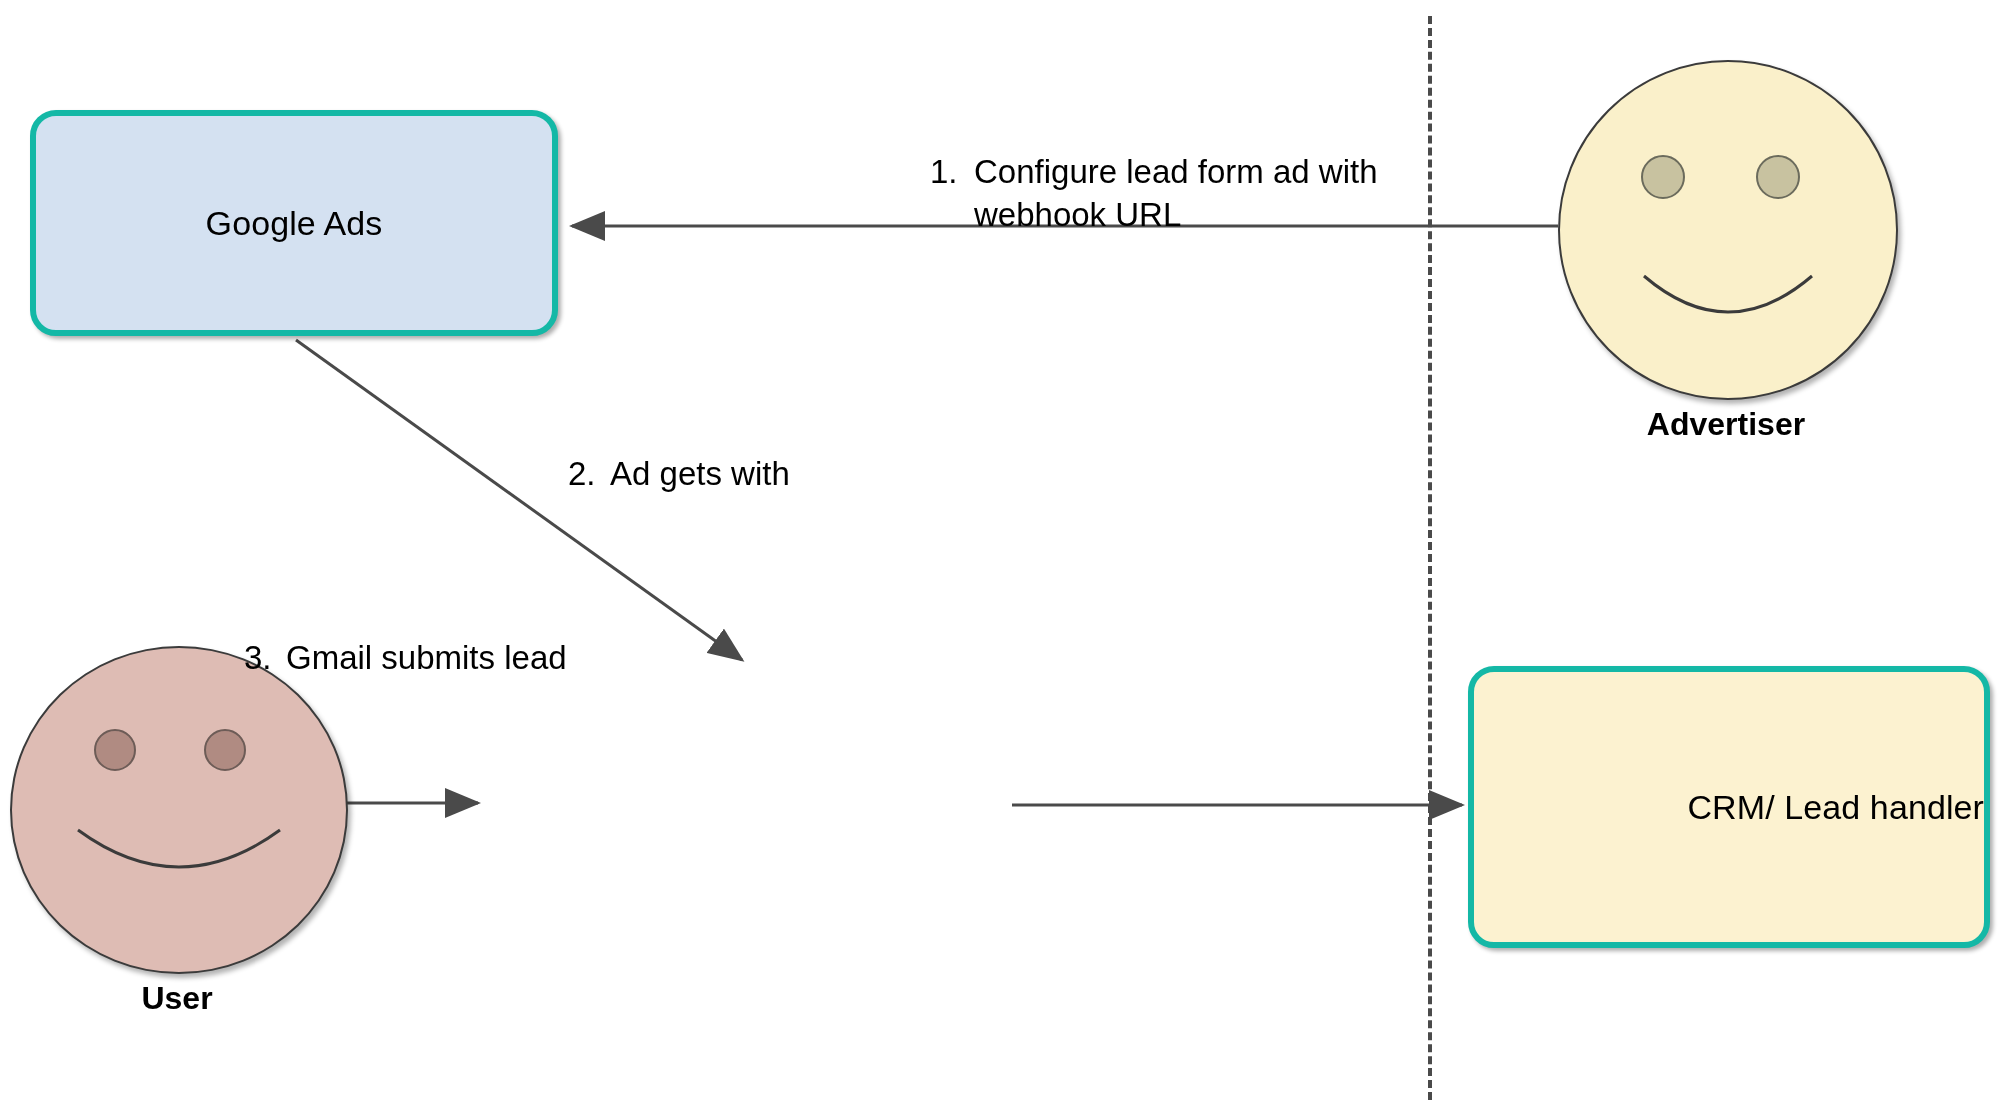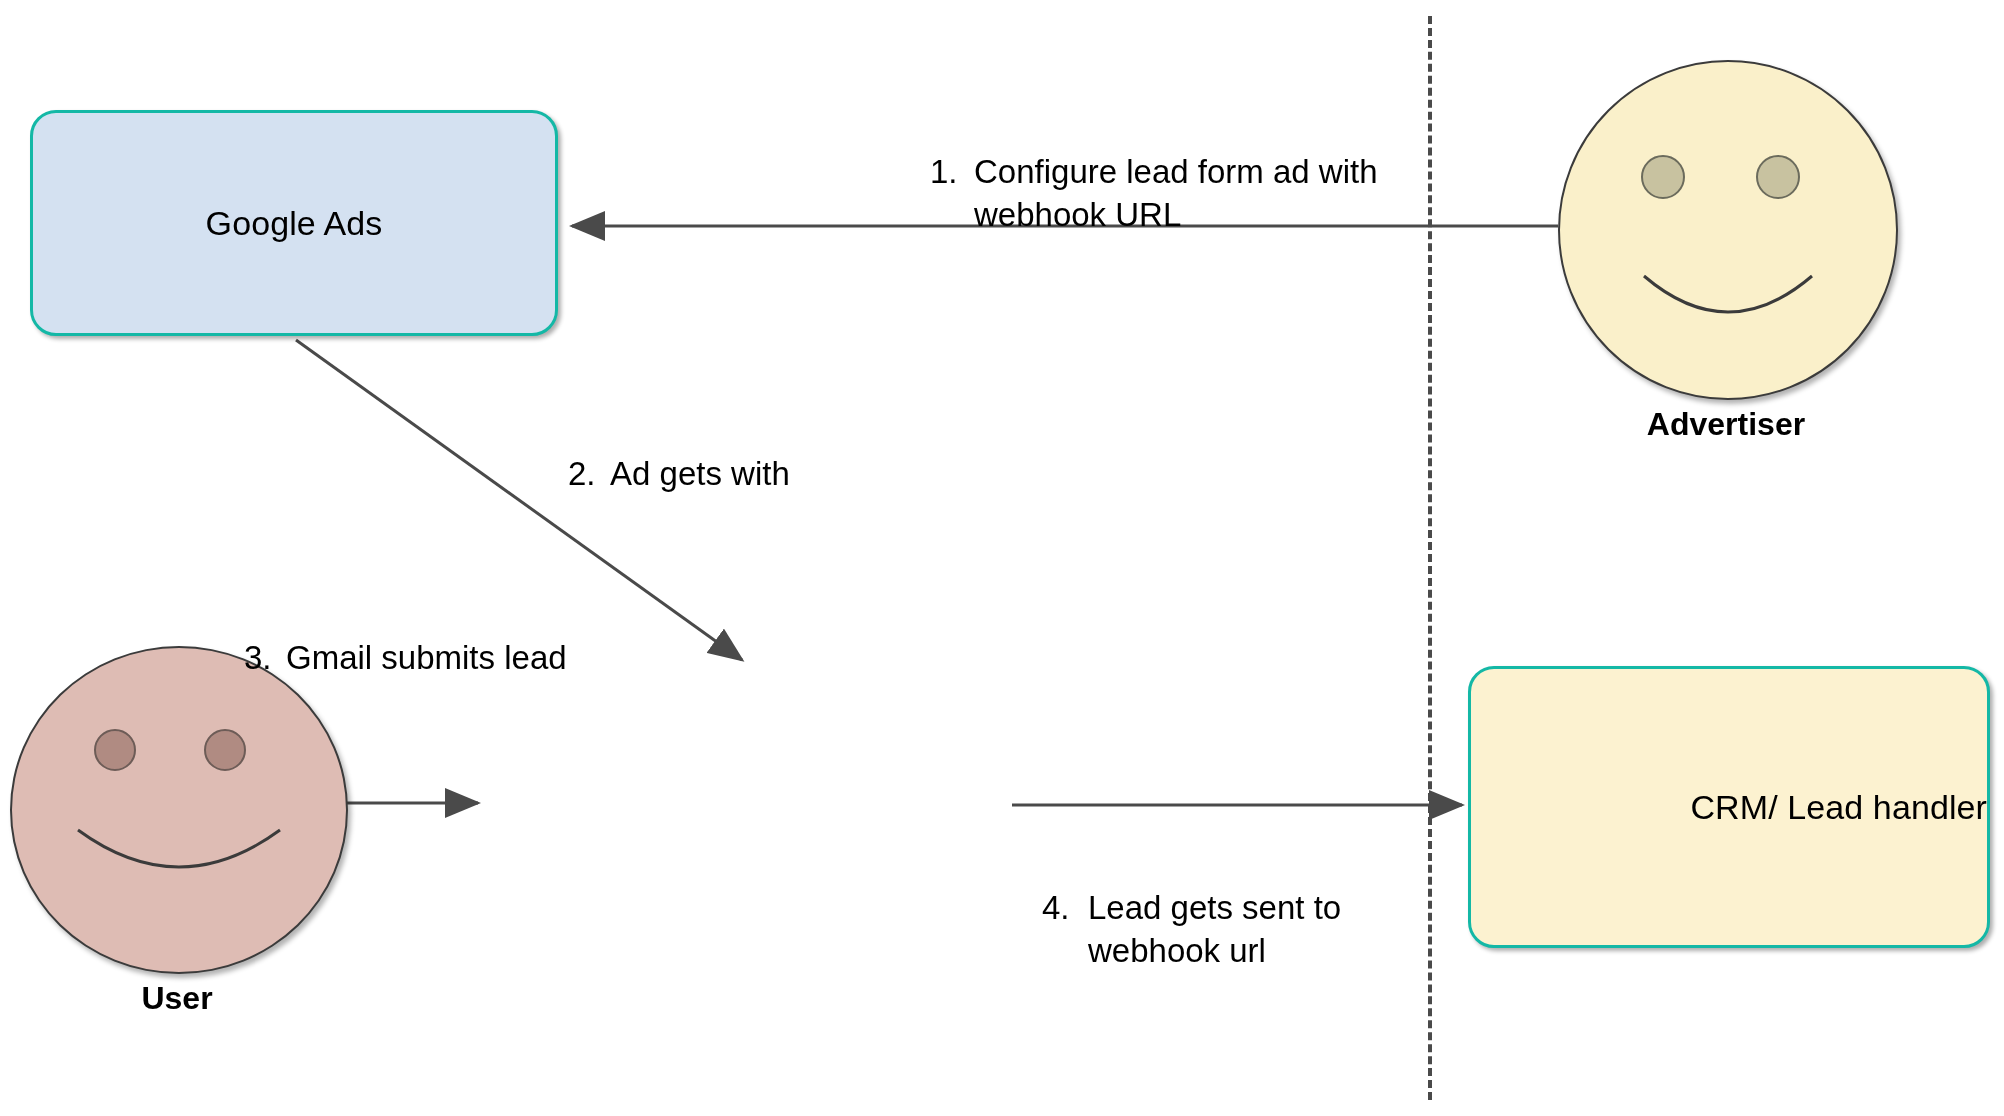--- a/index.html
+++ b/index.html
@@ -31,21 +31,21 @@
   
   .node {
     position: absolute;
     box-sizing: border-box;
     display: flex;
     align-items: center;
     justify-content: center;
     text-align: center;
   }
   .box {
-    border: 3px solid #14b8a6;
+    border: 6px solid #14b8a6;
     border-radius: 26px;
     box-shadow: 3px 3px 4px rgba(0,0,0,0.32);
   }
   .box-blue { background: #D4E1F1; }
   .box-yellow { background: #FCF2D0; justify-content: flex-end; }
 
   .node-label {
     font-size: 34px;
     line-height: 1.26;
     letter-spacing: 0.1px;
@@ -163,18 +163,14 @@
   </div>
 
   <div class="edge-label" style="left:568px; top:410px; width:420px;">
     <span class="num" style="width:42px;">2.</span><span style="display:inline-block; vertical-align:top;">Ad gets with</span>
   </div>
 
   <div class="edge-label" style="left:244px; top:594px; width:420px;">
     <span class="num" style="width:42px;">3.</span><span style="display:inline-block; vertical-align:top;">Gmail submits lead</span>
   </div>
 
-  <div class="edge-label" style="left:1042px; top:844px; width:380px;">
-    <span class="num" style="width:46px;">4.</span><span style="display:inline-block; vertical-align:top; width:300px;">Lead gets sent to
-webhook url</span>
-  </div>
 
 </div>
 
 </body></html>

